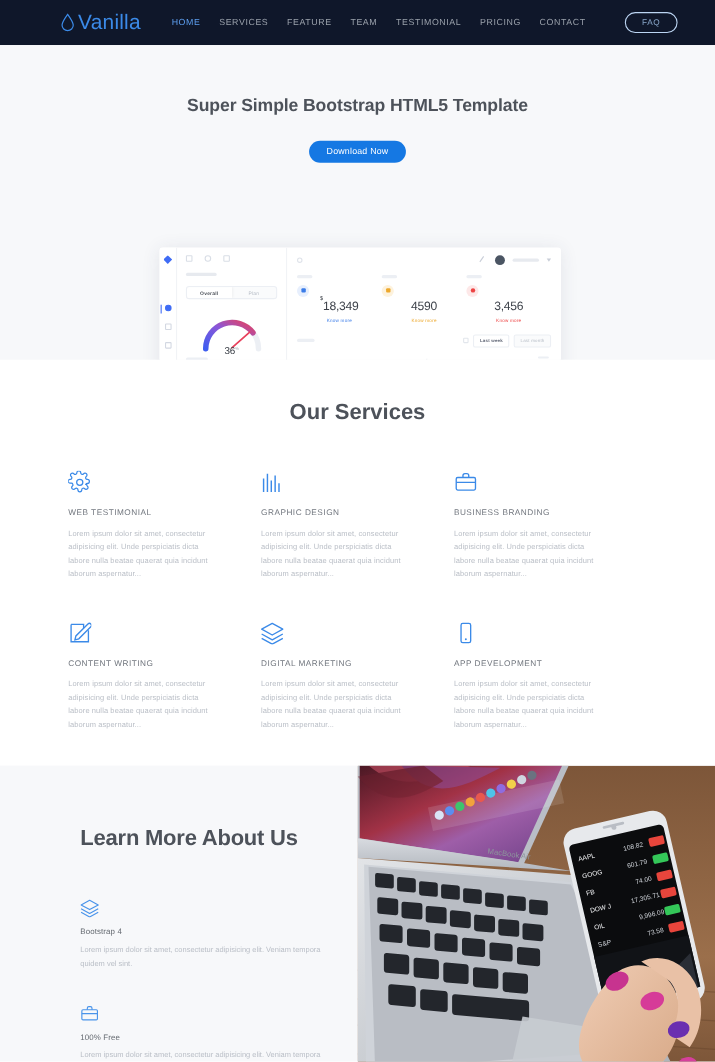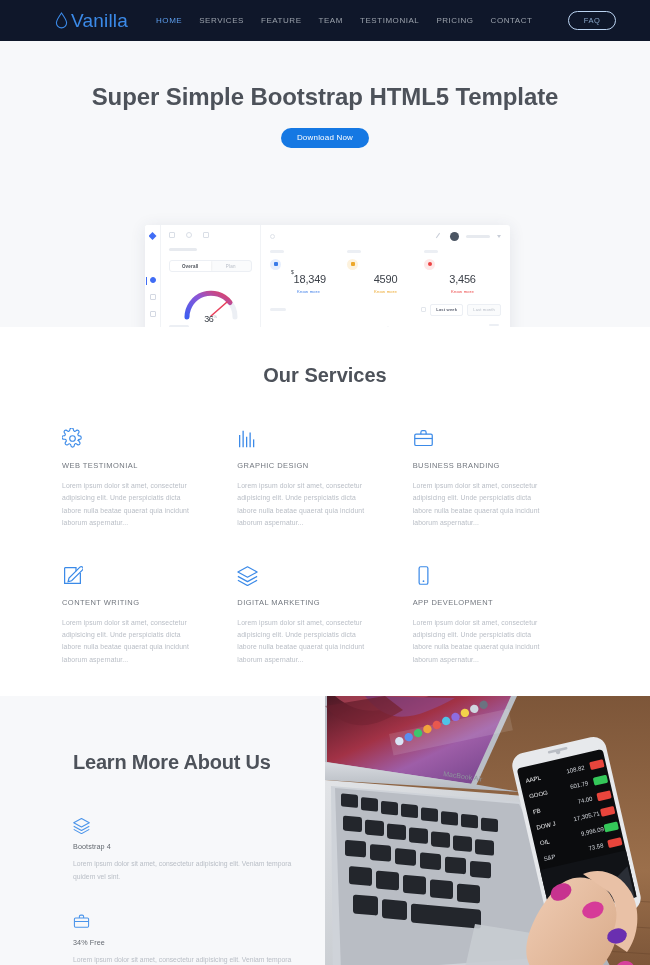--- a/index.html
+++ b/index.html
@@ -43,21 +43,21 @@
   
   .hero {
     background:#f7f8fa;
     height:286px;
     text-align:center;
     position:relative;
     overflow:hidden;
   }
   .hero-title {
     margin-top:44px;
-    font-size:24px; line-height:23.5px; font-weight:bold; color:#4d525a;
+    font-size:16px; line-height:23.5px; font-weight:bold; color:#4d525a;
     letter-spacing:-.1px;
   }
   .hero-title span { display:block; }
   .download-btn {
     margin:19px auto 0;
     display:block;
     background:#1578e3; color:#fff; border:none; border-radius:13px;
     padding:0 16px; height:20px; line-height:20px;
     font-size:8px; letter-spacing:.2px; cursor:pointer;
     font-family:"Liberation Sans", sans-serif;
@@ -408,21 +408,21 @@
         </div>
 
         <div>
           <div class="feat-ico">
             <svg viewBox="0 0 24 24" width="17" height="17" fill="none" stroke="#4a94ea" stroke-width="1.5">
               <rect x="2" y="7" width="20" height="13" rx="1.5"></rect>
               <path d="M9 7V5a2 2 0 012-2h2a2 2 0 012 2v2"></path>
               <line x1="2" y1="12" x2="22" y2="12"></line>
             </svg>
           </div>
-          <div class="feat-name">34% Free</div>
+          <div class="feat-name">100% Free</div>
           <div class="feat-desc">Lorem ipsum dolor sit amet, consectetur adipisicing elit. Veniam tempora quidem vel sint.</div>
         </div>
 
         <div>
           <div class="feat-ico">
             <svg viewBox="0 0 24 24" width="17" height="17" fill="none" stroke="#4a94ea" stroke-width="1.5">
               <circle cx="12" cy="12" r="3.2"></circle>
               <path d="M19.4 13.8a1.6 1.6 0 00.3 1.8l.1.1a2 2 0 11-2.8 2.8l-.1-.1a1.6 1.6 0 00-1.8-.3 1.6 1.6 0 00-1 1.5v.2a2 2 0 11-4 0v-.1a1.6 1.6 0 00-1-1.5 1.6 1.6 0 00-1.8.3l-.1.1a2 2 0 11-2.8-2.8l.1-.1a1.6 1.6 0 00.3-1.8 1.6 1.6 0 00-1.5-1H2a2 2 0 110-4h.1a1.6 1.6 0 001.5-1 1.6 1.6 0 00-.3-1.8l-.1-.1a2 2 0 112.8-2.8l.1.1a1.6 1.6 0 001.8.3h.1a1.6 1.6 0 001-1.5V2a2 2 0 114 0v.1a1.6 1.6 0 001 1.5 1.6 1.6 0 001.8-.3l.1-.1a2 2 0 112.8 2.8l-.1.1a1.6 1.6 0 00-.3 1.8v.1a1.6 1.6 0 001.5 1h.2a2 2 0 110 4h-.1a1.6 1.6 0 00-1.5 1z"></path>
             </svg>
           </div>

